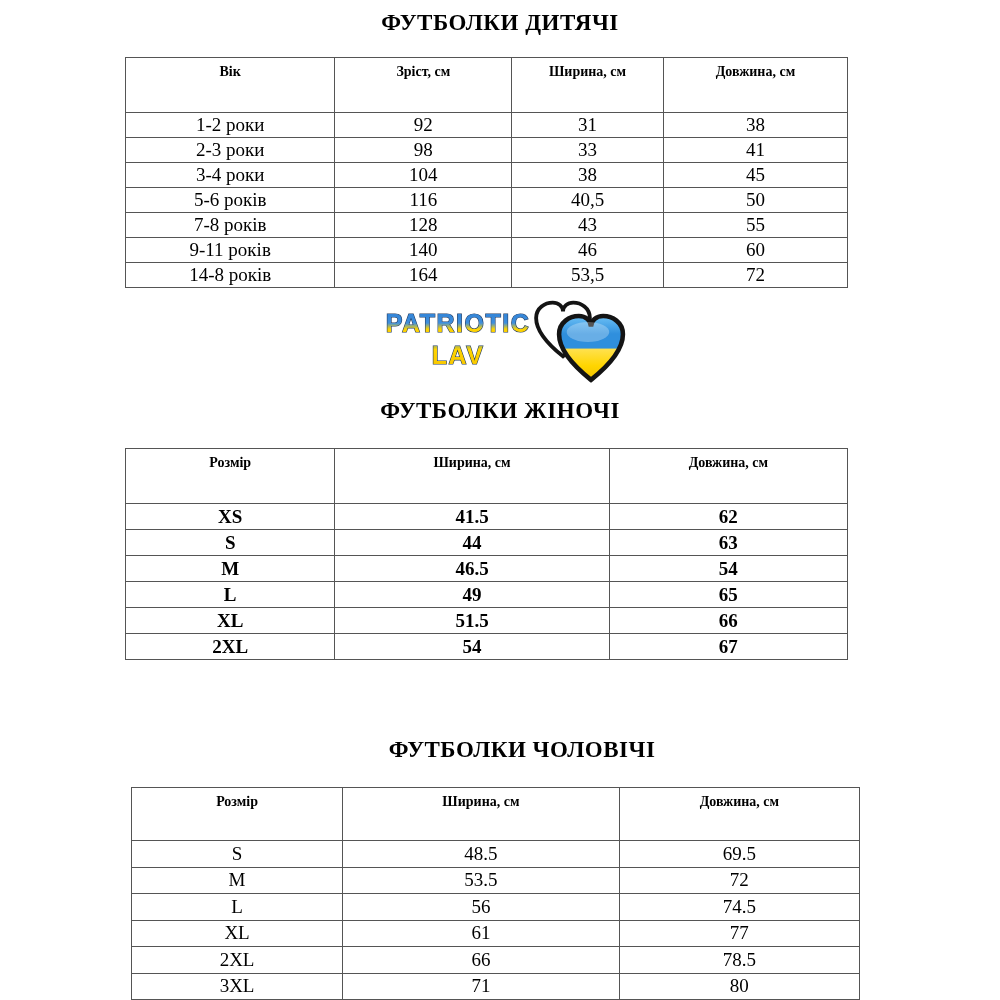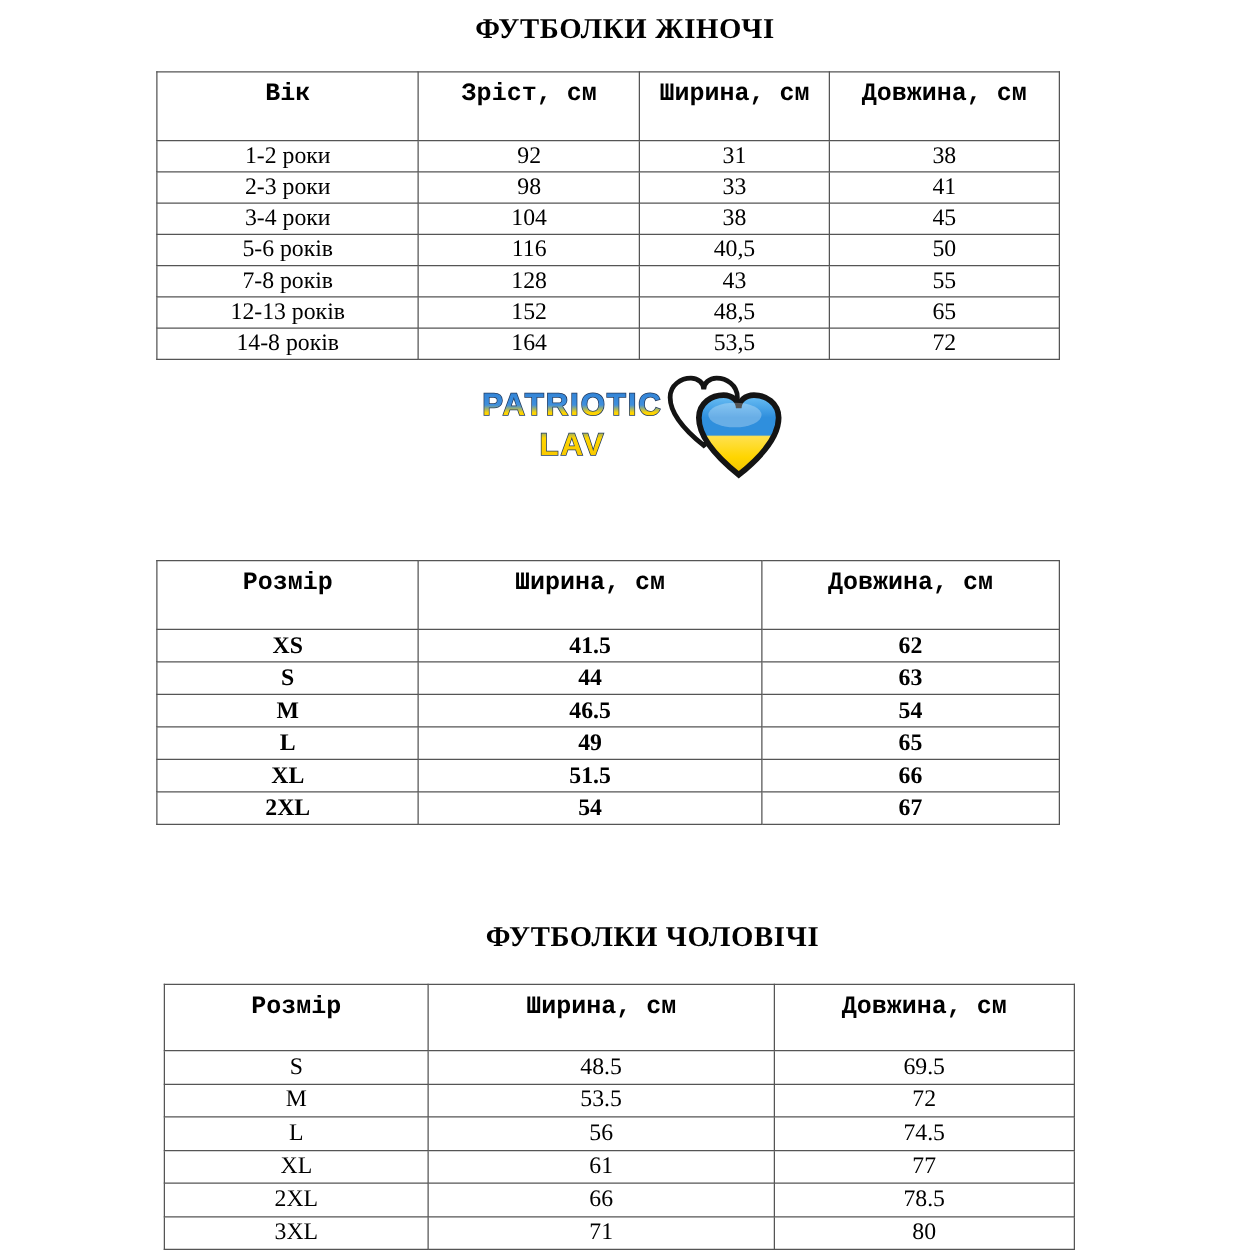--- a/index.html
+++ b/index.html
@@ -15,21 +15,21 @@
   #title-women{top:398px;}
   #title-men{top:737px;padding-left:22px;}
   table.size-table{
     position:absolute;border-collapse:collapse;table-layout:fixed;
     font-family:"Liberation Serif","DejaVu Serif",serif;
   }
   table.size-table th, table.size-table td{
     border:1px solid #555;text-align:center;padding:0;
   }
   table.size-table th{
-    font-size:20px;font-weight:bold;vertical-align:top;padding-top:6px;font-family:Liberation Mono, monospace;
+    font-size:14px;font-weight:bold;vertical-align:top;padding-top:6px;
   }
   table.size-table td{font-size:19px;vertical-align:middle;}
   #table-kids{top:57px;left:125px;width:723px;}
   #table-kids th{height:48px;}
   #table-kids td{height:24px;}
   #table-kids .col-0{width:29%;} #table-kids .col-1{width:24.5%;}
   #table-kids .col-2{width:21%;} #table-kids .col-3{width:25.5%;}
   #table-women{top:448px;left:125px;width:723px;}
   #table-women th{height:48px;}
   #table-women td{height:25px;font-weight:bold;}
@@ -40,21 +40,21 @@
   #table-women .col-1, #table-men .col-1{width:38%;}
   #table-women .col-2, #table-men .col-2{width:33%;}
   .logo{position:absolute;top:300px;left:383px;width:270px;height:88px;}
   .logo svg{display:block;}
 </style>
 </head>
 <body>
 
 <div class="page">
 
-  <div class="table-title" id="title-kids">ФУТБОЛКИ ЖІНОЧІ</div>
+  <div class="table-title" id="title-kids">ФУТБОЛКИ ДИТЯЧІ</div>
 
   <table class="size-table" id="table-kids">
       <colgroup>
         <col class="col-0">
         <col class="col-1">
         <col class="col-2">
         <col class="col-3">
       </colgroup>
       <thead>
         <tr>
@@ -89,24 +89,24 @@
           <td>40,5</td>
           <td>50</td>
         </tr>
         <tr>
           <td>7-8 років</td>
           <td>128</td>
           <td>43</td>
           <td>55</td>
         </tr>
         <tr>
-          <td>12-13 років</td>
-          <td>152</td>
-          <td>48,5</td>
-          <td>65</td>
+          <td>9-11 років</td>
+          <td>140</td>
+          <td>46</td>
+          <td>60</td>
         </tr>
         <tr>
           <td>14-8 років</td>
           <td>164</td>
           <td>53,5</td>
           <td>72</td>
         </tr>
       </tbody>
     </table>
 
@@ -140,20 +140,21 @@
                  C50,10 57,4 66,4 C78,4 92,12 92,28 C92,44 80,64 50,88 Z" fill="#ffffff" stroke="#141414" stroke-width="6"></path>
       </g>
       <g transform="translate(170,13) scale(0.76)">
         <path d="M50,88 C20,64 8,44 8,28 C8,12 22,4 34,4 C43,4 50,10 50,18
                  C50,10 57,4 66,4 C78,4 92,12 92,28 C92,44 80,64 50,88 Z" fill="url(#flagGrad)" stroke="#141414" stroke-width="6"></path>
         <ellipse cx="46" cy="25" rx="28" ry="13" fill="#ffffff" opacity="0.28"></ellipse>
       </g>
     </svg>
   </div>
 
+  <div class="table-title" id="title-women">ФУТБОЛКИ ЖІНОЧІ</div>
 
   <table class="size-table" id="table-women">
       <colgroup>
         <col class="col-0">
         <col class="col-1">
         <col class="col-2">
       </colgroup>
       <thead>
         <tr>
           <th>Розмір</th>

